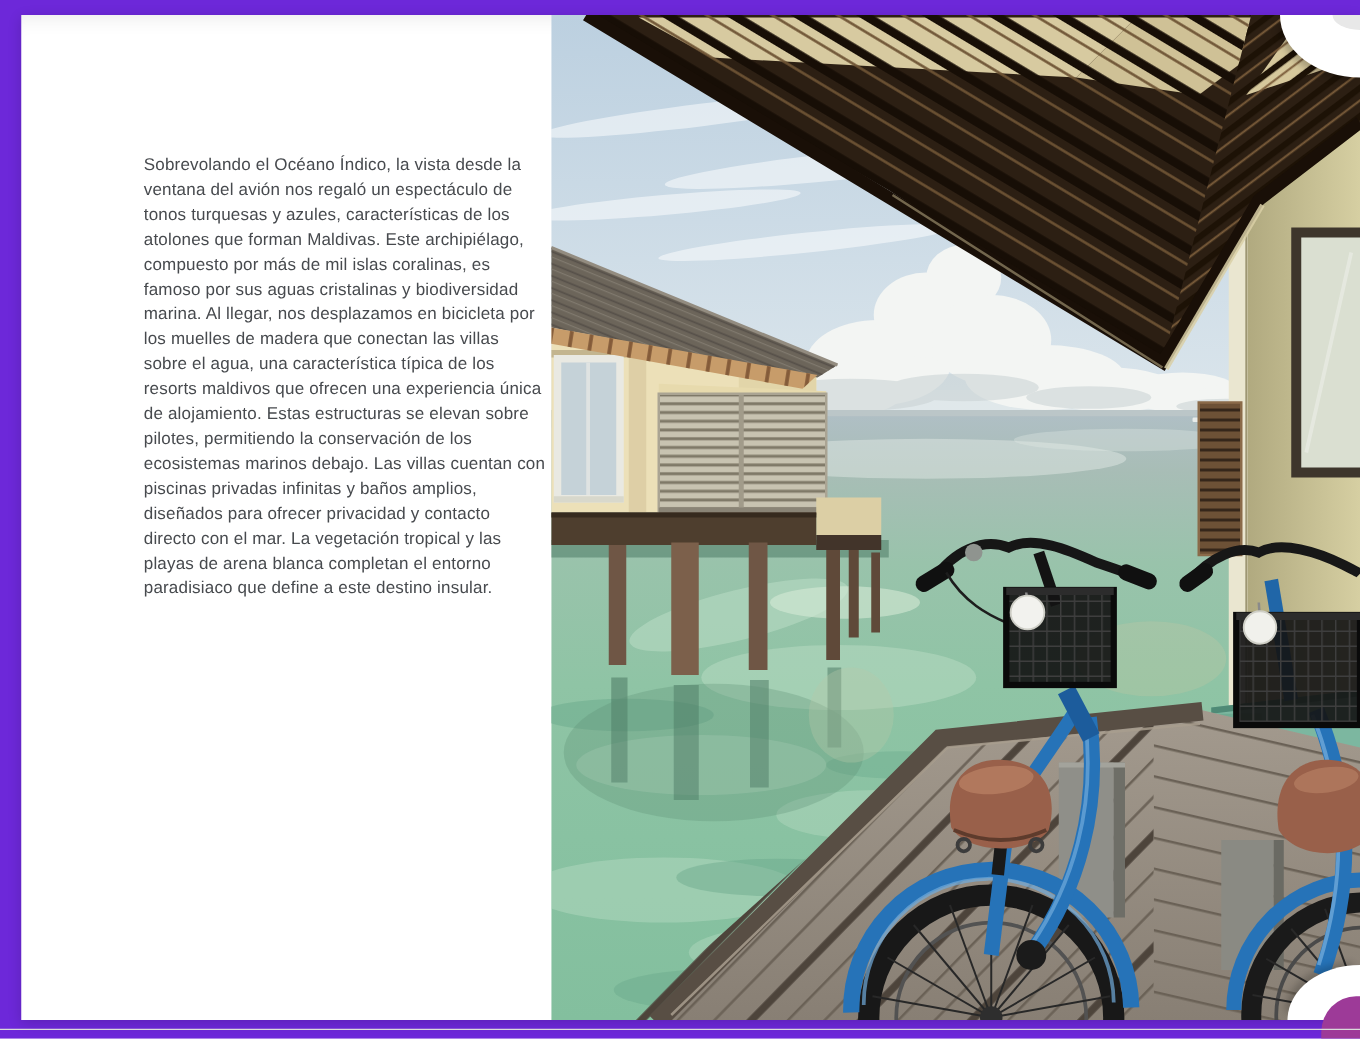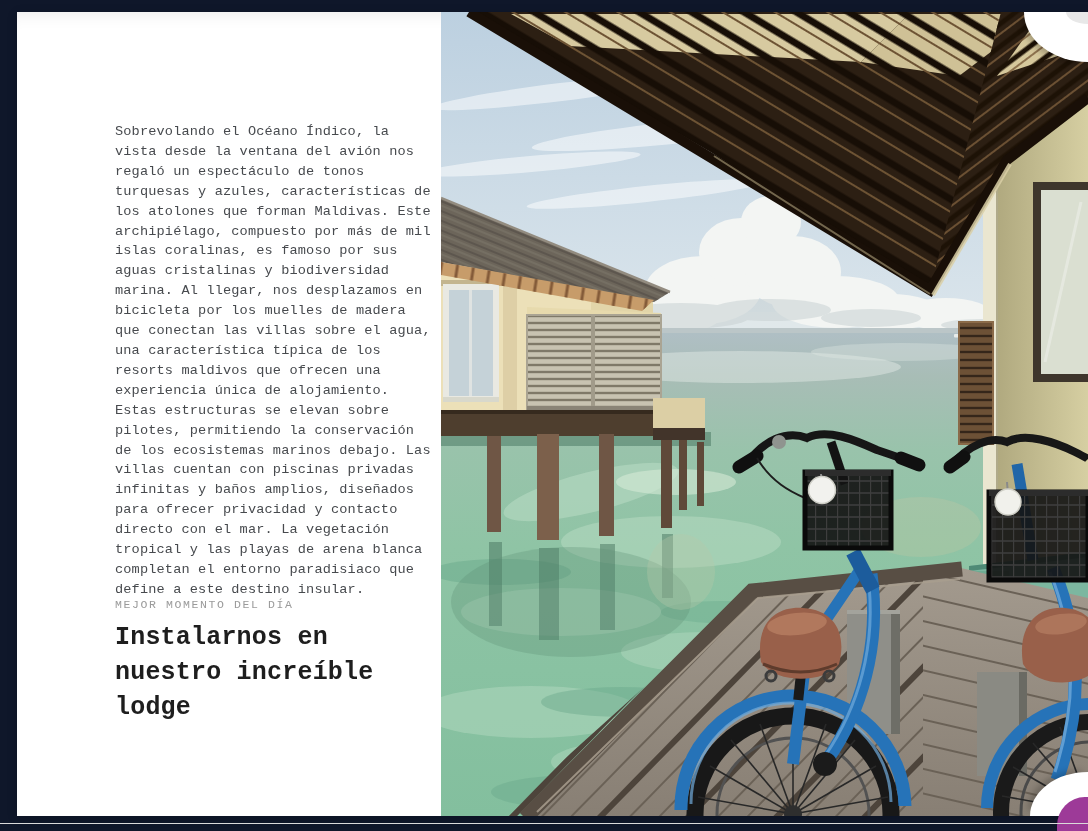--- a/index.html
+++ b/index.html
@@ -1,17 +1,17 @@
 <!DOCTYPE html>
 <html><head>
 <meta charset="utf-8">
 <style>
   html,body{margin:0;padding:0;background:#ffffff;}
-  .stage{position:relative;width:1088px;height:831px;background:#0f172a;overflow:hidden;
-         font-family:Liberation Mono, monospace;}
+  .stage{position:relative;width:1088px;height:831px;background:#6d28d9;overflow:hidden;
+         font-family:Liberation Sans, sans-serif;}
   .page{position:absolute;left:17px;top:12px;width:1071px;height:804px;background:#fff;
         box-shadow:0 2px 10px rgba(0,0,0,.16), inset 0 14px 18px -14px rgba(0,0,0,.10);}
   .text-col{position:absolute;left:98px;top:110px;width:322px;}
   .body-text{margin:0;font-size:13.6px;line-height:19.9px;color:#474a4e;letter-spacing:.15px;}
   .moment{position:absolute;left:98px;top:586px;width:310px;}
   .moment-label{font-size:11.5px;letter-spacing:1.6px;color:#9b9b9b;font-weight:400;}
   .moment-title{margin-top:9px;font-size:25px;line-height:35px;font-weight:700;color:#1e1e1e;letter-spacing:.2px;}
   .photo{position:absolute;left:424px;top:0;width:647px;height:804px;}
   .photo svg{display:block;width:100%;height:100%;}
   .curl-tr{position:absolute;top:0;right:0;width:64px;height:50px;background:#fff;
@@ -27,24 +27,20 @@
 </head>
 <body>
 
 <div class="stage">
   <div class="page">
 
     <div class="text-col">
       <p class="body-text">Sobrevolando el Océano Índico, la vista desde la ventana del avión nos regaló un espectáculo de tonos turquesas y azules, características de los atolones que forman Maldivas. Este archipiélago, compuesto por más de mil islas coralinas, es famoso por sus aguas cristalinas y biodiversidad marina. Al llegar, nos desplazamos en bicicleta por los muelles de madera que conectan las villas sobre el agua, una característica típica de los resorts maldivos que ofrecen una experiencia única de alojamiento. Estas estructuras se elevan sobre pilotes, permitiendo la conservación de los ecosistemas marinos debajo. Las villas cuentan con piscinas privadas infinitas y baños amplios, diseñados para ofrecer privacidad y contacto directo con el mar. La vegetación tropical y las playas de arena blanca completan el entorno paradisiaco que define a este destino insular.</p>
     </div>
 
-    <div class="moment">
-      <div class="moment-label">MEJOR MOMENTO DEL DÍA</div>
-      <div class="moment-title">Instalarnos en nuestro increíble lodge</div>
-    </div>
 
     <div class="photo" aria-label="Villas sobre el agua en Maldivas con bicicletas azules en un muelle de madera">
       <svg viewBox="0 0 647 804" preserveAspectRatio="none">
         <defs>
           <linearGradient id="skyG" x1="0" y1="0" x2="0" y2="1">
             <stop offset="0" stop-color="#bcd0e0"></stop>
               <stop offset="1" stop-color="#dce6ec"></stop>
           </linearGradient>
           <linearGradient id="seaG" x1="0" y1="0" x2="0" y2="1">
             <stop offset="0" stop-color="#b0bfc6"></stop>

